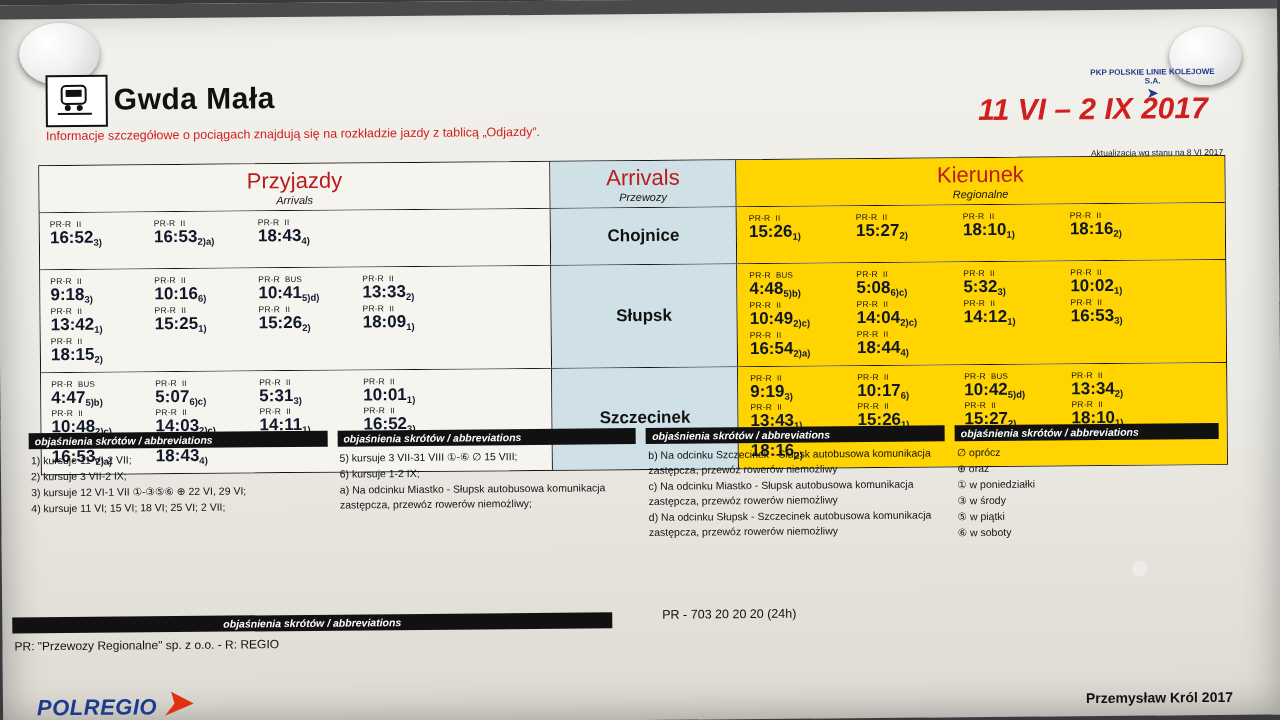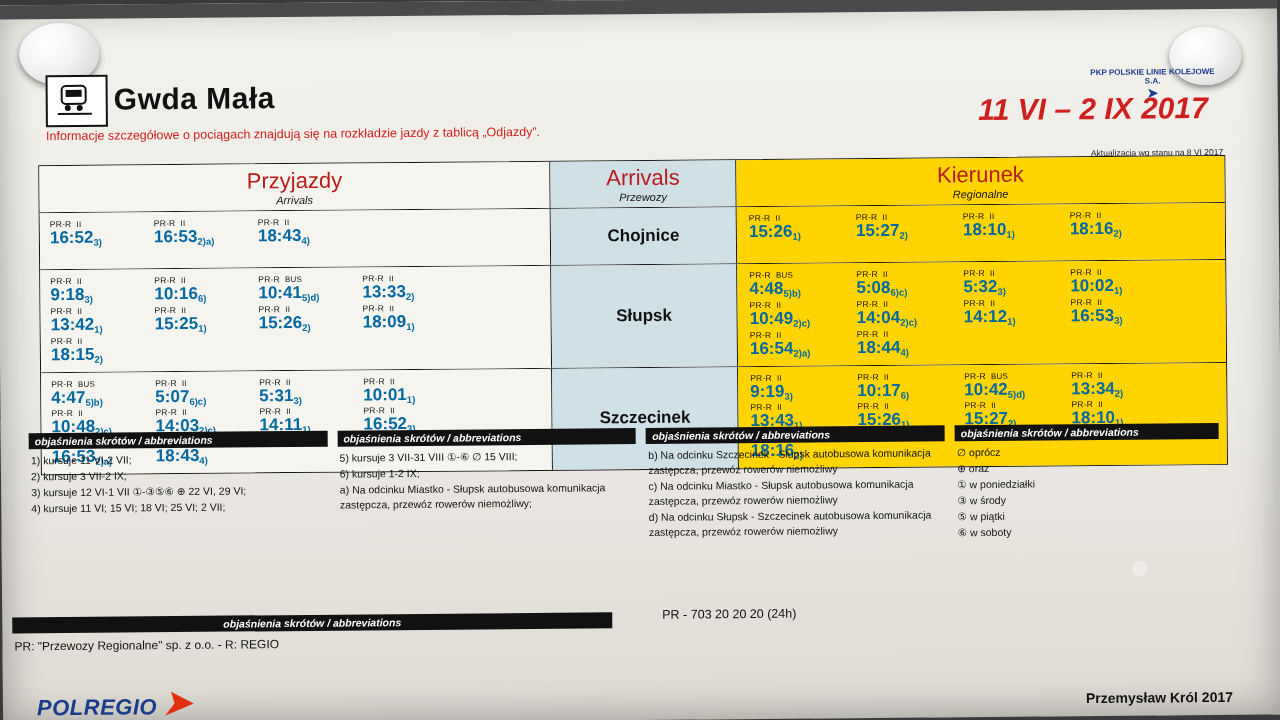--- a/index.html
+++ b/index.html
@@ -68,21 +68,21 @@
   .col-dir{width:185px;border-right:1.6px solid #111;background:#cfe0e6;}
   .col-dep{flex:1;background:#ffd400;}
   .hdr{height:46px;display:flex;flex-direction:column;align-items:center;justify-content:center;}
   .hdr .h1{font-size:22px;font-weight:normal;color:#b91c1c;}
   .hdr .h2{font-size:11px;font-style:italic;color:#111;}
   .dir-cell{display:flex;align-items:center;justify-content:center;font-size:17px;font-weight:bold;color:#111;}
   .times{padding:5px 6px 7px 10px;display:flex;flex-wrap:wrap;}
   .tcell{width:104px;margin:1px 0;}
   .ops{font-size:8.5px;color:#111;letter-spacing:.2px;}
   .ops .ii{font-size:8px;}
-  .tm{font-size:17px;font-weight:bold;color:#0369a1;line-height:1.05;}
+  .tm{font-size:17px;font-weight:bold;color:#0f172a;line-height:1.05;}
   .tm sub{font-size:9.5px;font-weight:bold;vertical-align:baseline;position:relative;top:3px;}
   .row-chojnice .times{min-height:44px;}
   .row-szczecinek .times{min-height:82px;}
   .col-dep .times{padding-left:12px;}
   .col-dep .tcell{width:107px;}
 
   
   #legends{position:absolute;left:28px;top:428px;width:1200px;display:flex;}
   .lg{margin-right:10px;}
   .lg-hd{

